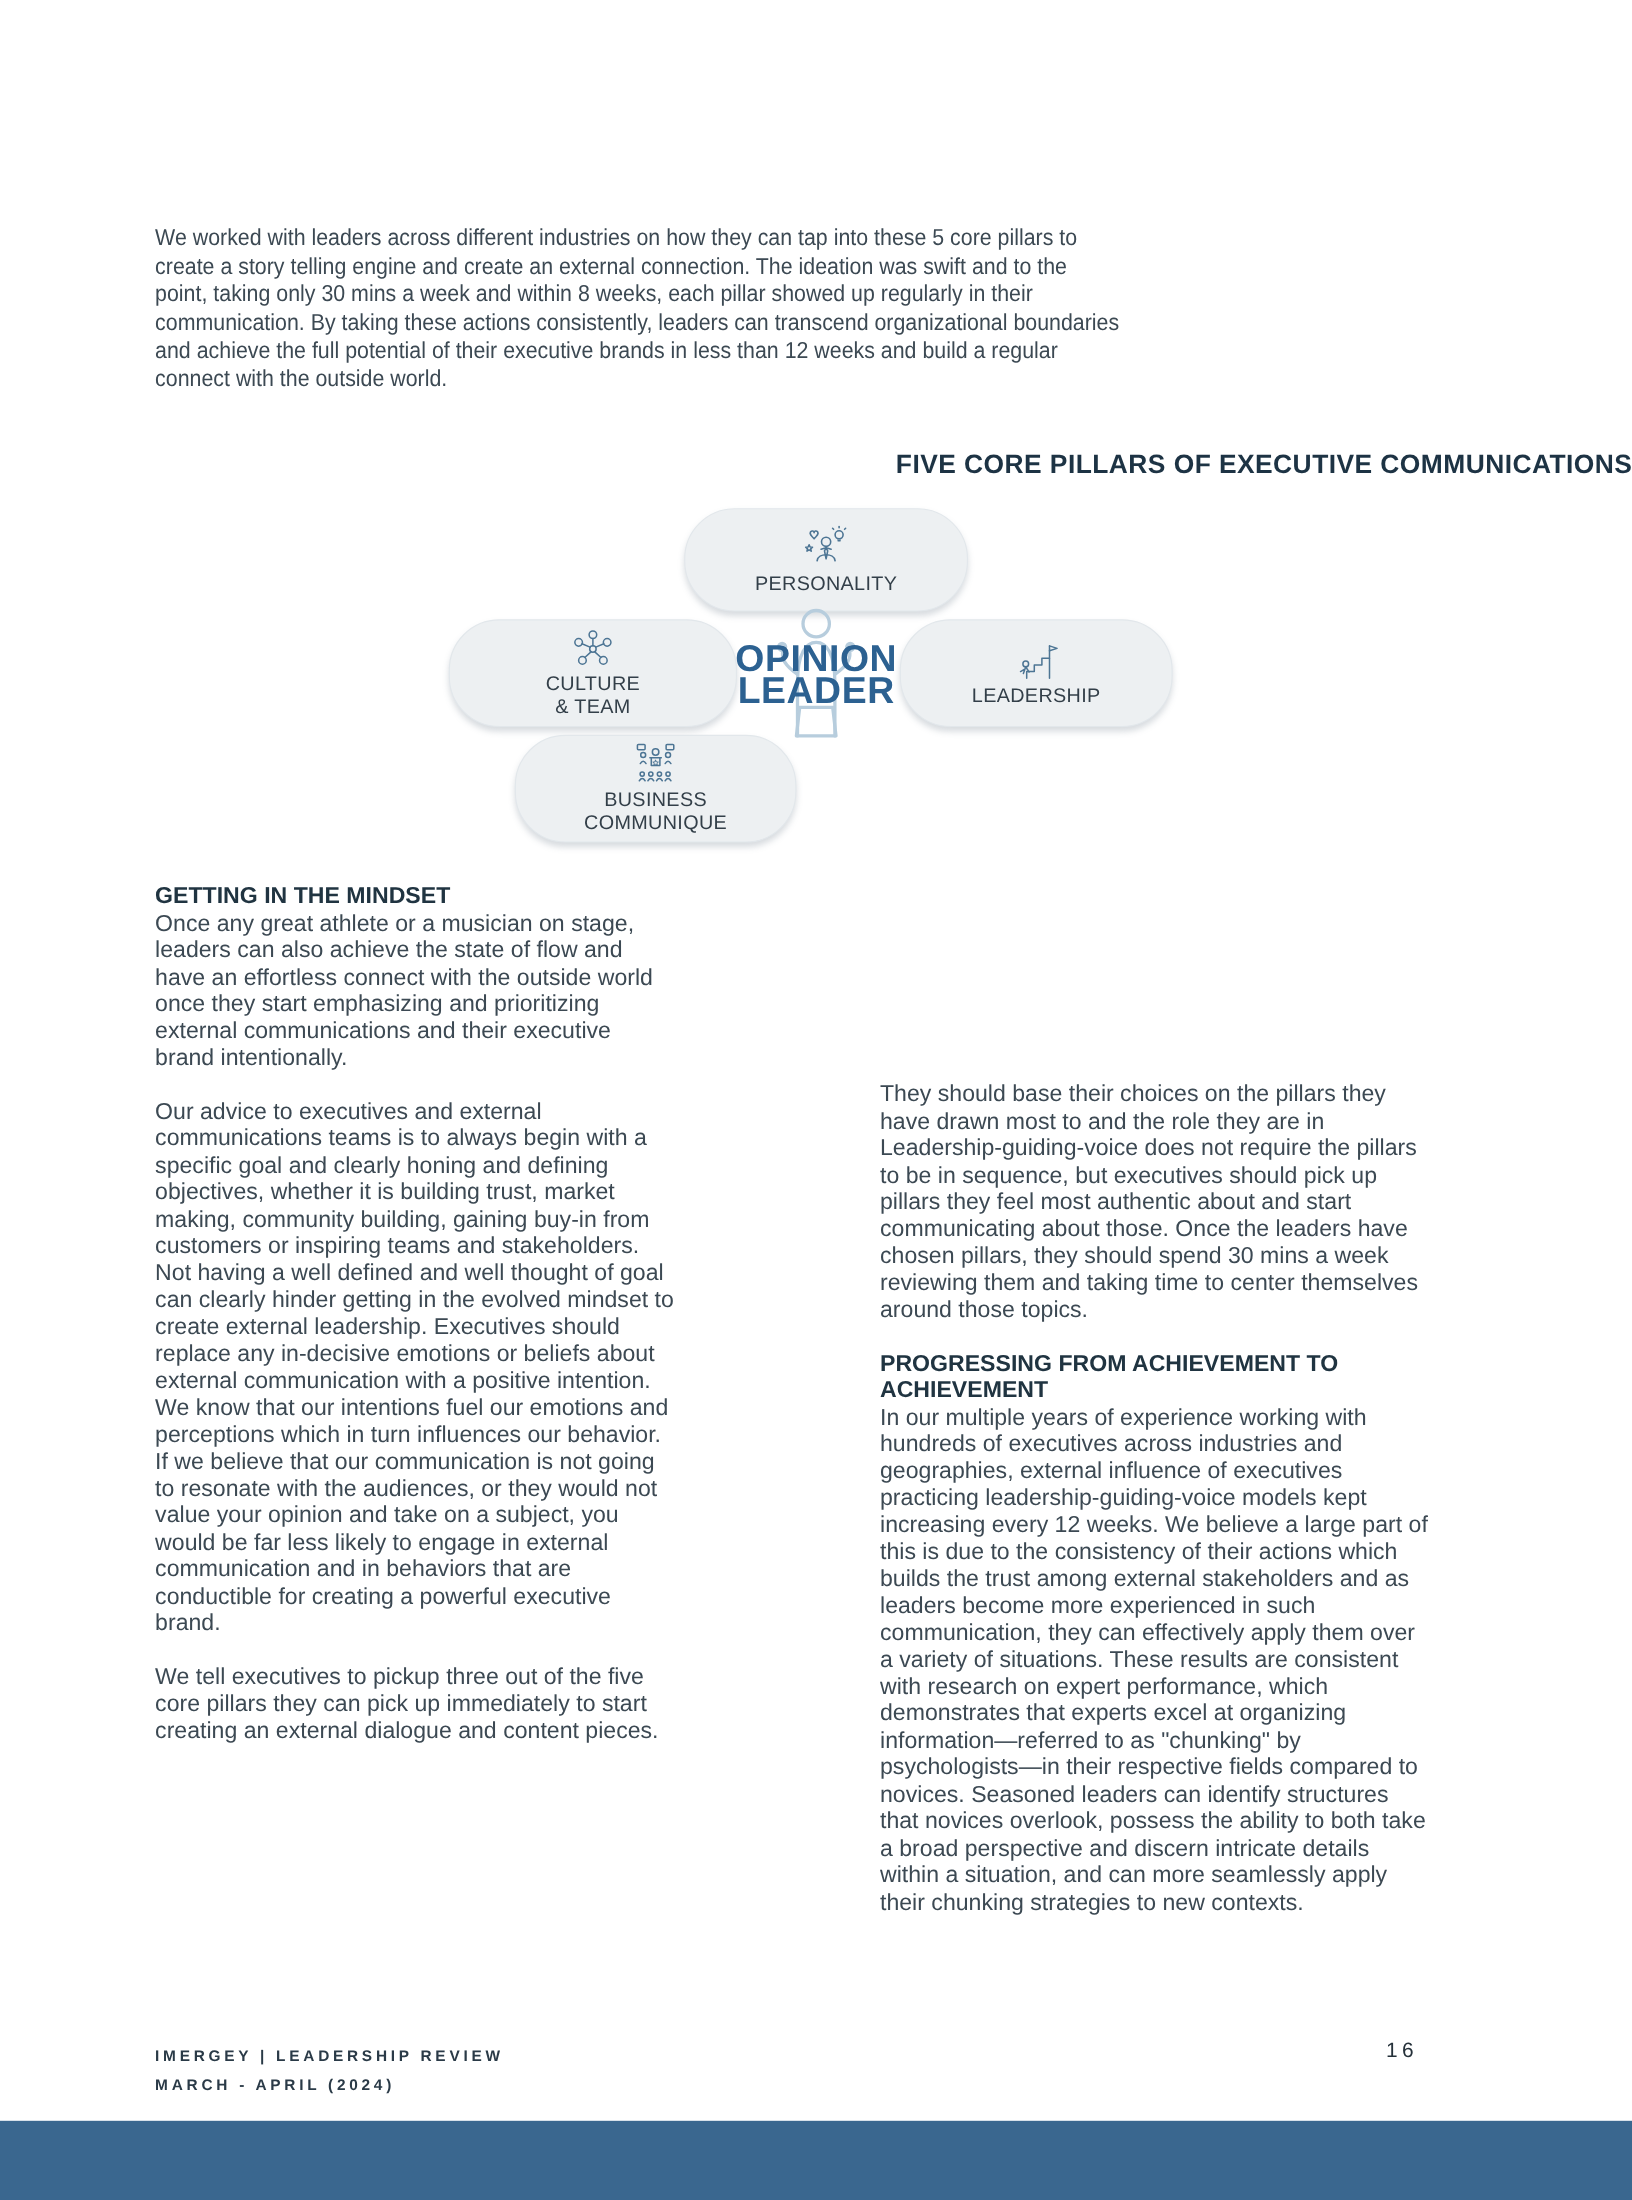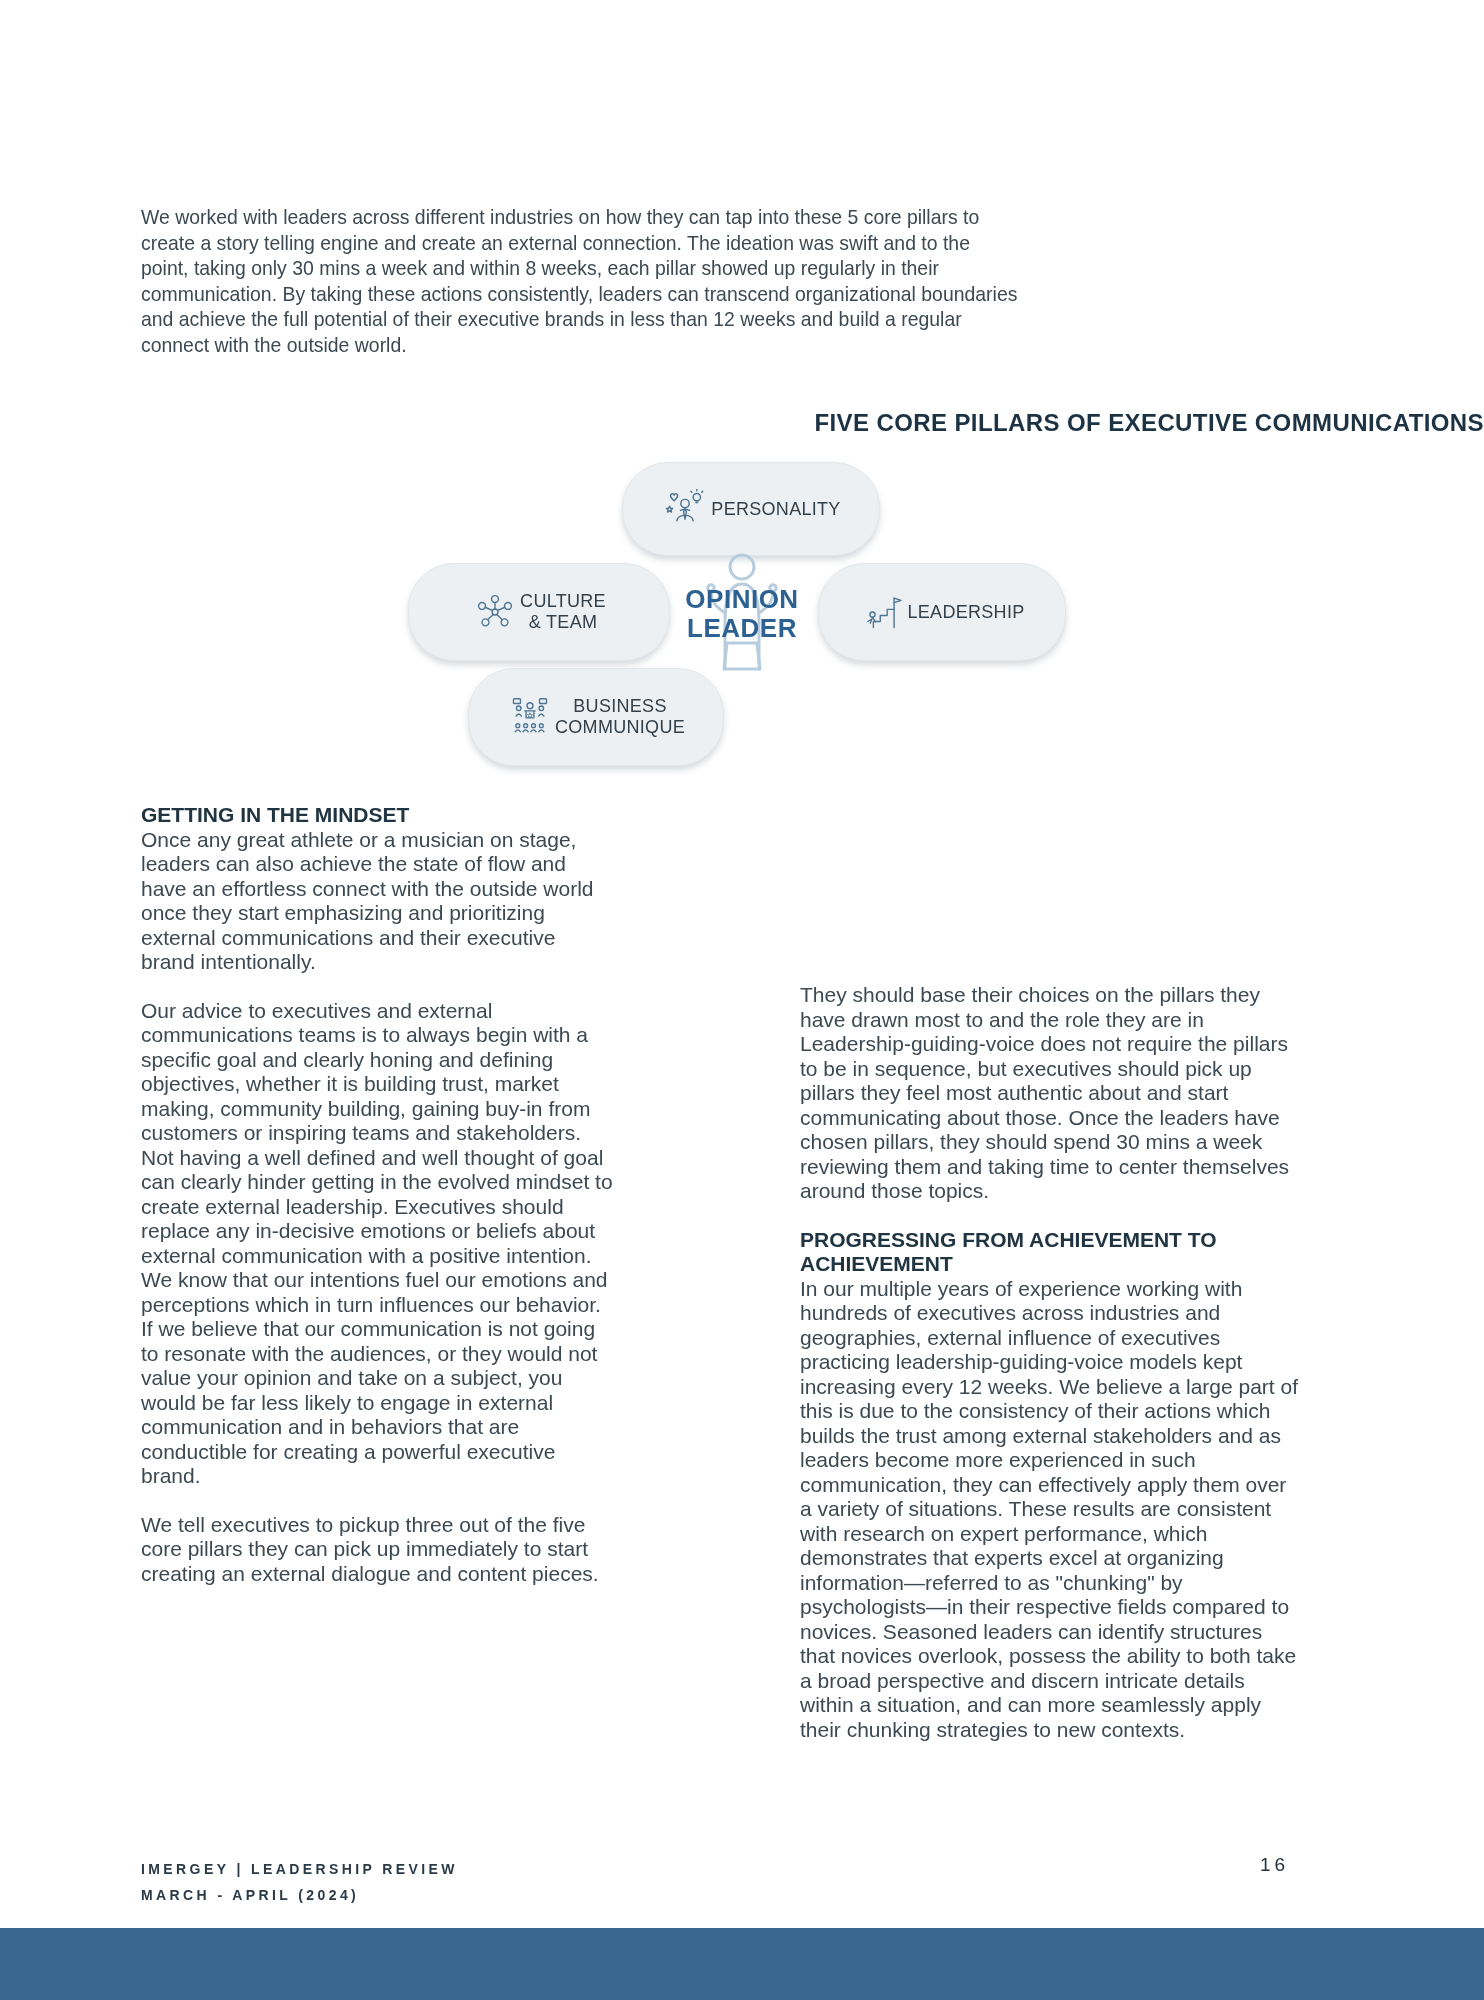--- a/index.html
+++ b/index.html
@@ -12,31 +12,31 @@
   .header .hlabel{font-weight:bold;margin-right:7px;}
 
   
   .intro{position:absolute;left:141px;top:204px;width:952px;font-size:21px;line-height:25.5px;
          color:#3c4953;transform:scaleX(0.925);transform-origin:0 0;}
 
   
   .diagram-title{position:absolute;left:0;top:409px;width:1484px;text-align:right;
                  font-weight:bold;font-size:24px;color:#1d3344;letter-spacing:0.4px;}
   .pill{position:absolute;background:#edf0f2;border:1px solid #e2e7eb;border-radius:46px;
-        box-shadow:0 4px 6px rgba(110,125,140,0.28);display:flex;flex-direction:row;
+        box-shadow:0 4px 6px rgba(110,125,140,0.28);display:flex;flex-direction:column;
         align-items:center;justify-content:center;gap:2px;}
   .plabel{font-size:18px;line-height:21px;color:#333f49;text-align:center;
           white-space:pre-line;letter-spacing:0.3px;}
   .picon{display:block;line-height:0;}
   .picon svg{stroke:#4d7594;fill:none;stroke-width:1.6;stroke-linecap:round;stroke-linejoin:round;}
 
   .center-figure{position:absolute;left:697px;top:551px;width:90px;height:120px;line-height:0;}
   .center-figure svg{stroke:#b7cddd;fill:none;stroke-width:3;stroke-linecap:round;stroke-linejoin:round;}
   .opinion-text{position:absolute;left:647px;top:585px;width:190px;text-align:center;
-                font-weight:bold;font-size:26px;line-height:29px;color:#2c6191;letter-spacing:0.5px;
+                font-weight:bold;font-size:34px;line-height:29px;color:#2c6191;letter-spacing:0.5px;
                 white-space:pre-line;}
 
   
   .col{position:absolute;font-size:21px;line-height:24.5px;color:#3c4953;}
   .col-left{left:141px;top:803px;width:472px;}
   .col-right{left:800px;top:983px;width:500px;}
   .col p{margin:0 0 24px 0;}
   .col-heading{font-weight:bold;color:#203441;font-size:21px;line-height:24.5px;margin:0;}
 
   

